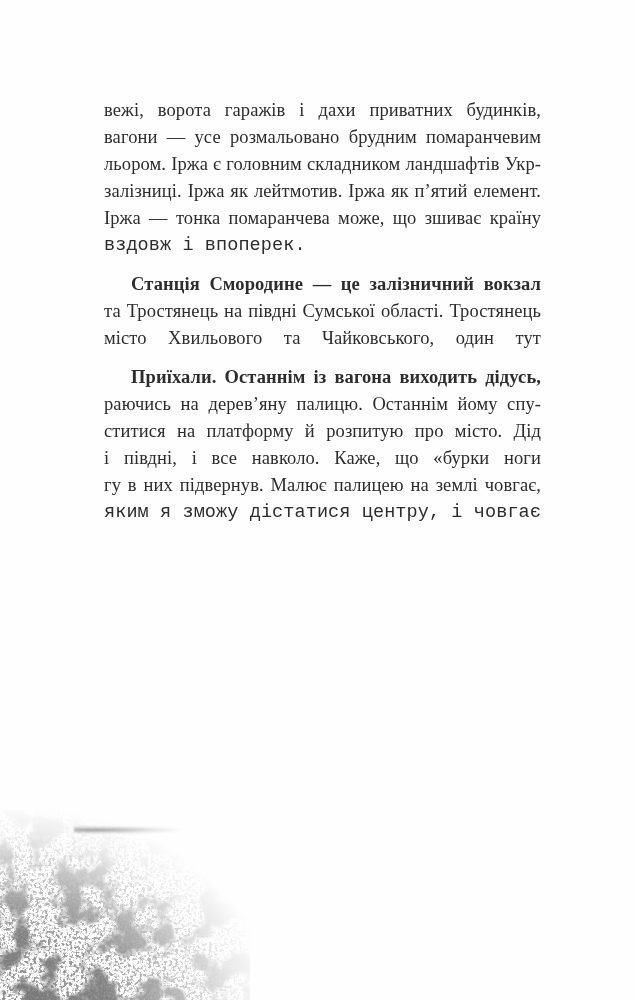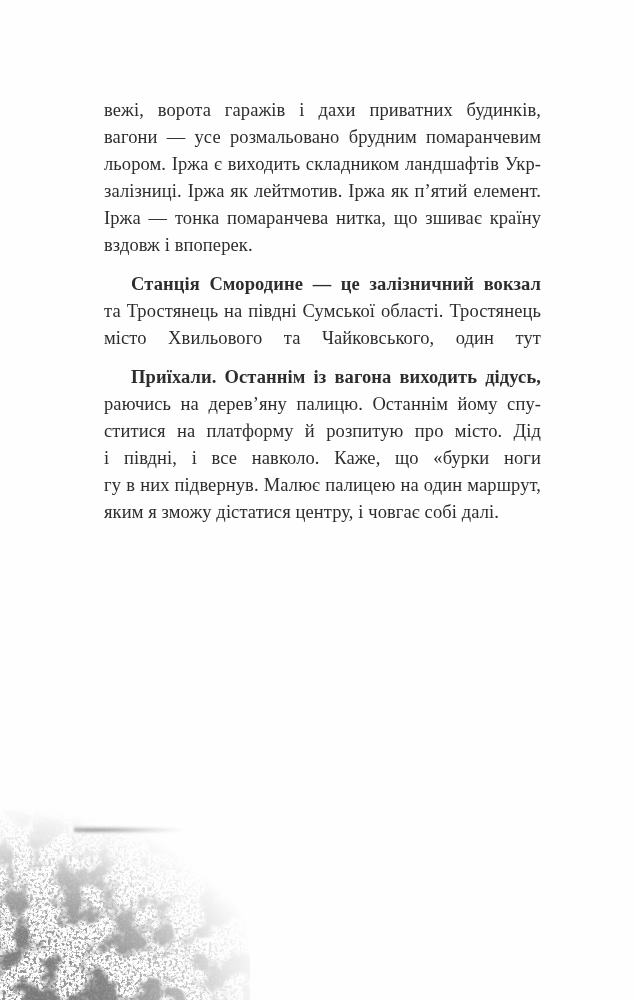--- a/index.html
+++ b/index.html
@@ -23,21 +23,21 @@
     line-height: 27px;
     letter-spacing: 0.1px;
   }
   .paragraph { margin: 12px; }
   .line {
     height: 27px;
     overflow: hidden;
     text-align: justify;
     text-align-last: justify;
   }
-  .line.last { text-align-last: left; }
+  .line.last { text-align-last: left; font-family: Liberation Mono, monospace; }
   .line.indent { text-indent: 27px; font-weight: bold; }
   .ink-grunge {
     position: absolute;
     left: 0; bottom: 0;
     width: 250px; height: 190px;
     pointer-events: none;
   }
   .faint-smudge {
     position: absolute;
     left: 74px; top: 826px;
@@ -52,36 +52,36 @@
 </style>
 </head>
 <body>
 
 <div class="page">
 
   <div class="text-block">
       <div class="paragraph">
         <div class="line">вежі, ворота гаражів і дахи приватних будинків, товарні</div>
         <div class="line">вагони — усе розмальовано брудним помаранчевим ко-</div>
-        <div class="line">льором. Іржа є виходить складником ландшафтів Укр-</div>
+        <div class="line">льором. Іржа є головним складником ландшафтів Укр-</div>
         <div class="line">залізниці. Іржа як лейтмотив. Іржа як п’ятий елемент.</div>
-        <div class="line">Іржа — тонка помаранчева нитка, що зшиває країну</div>
+        <div class="line">Іржа — тонка помаранчева може, що зшиває країну</div>
         <div class="line last">вздовж і впоперек.</div>
       </div>
       <div class="paragraph">
         <div class="line indent">Станція Смородине — це залізничний вокзал міс-</div>
         <div class="line">та Тростянець на півдні Сумської області. Тростянець —</div>
         <div class="line">місто Хвильового та Чайковського, один тут народився,</div>
       </div>
       <div class="paragraph">
         <div class="line indent">Приїхали. Останнім із вагона виходить дідусь, опи-</div>
         <div class="line">раючись на дерев’яну палицю. Останнім йому спу-</div>
         <div class="line">ститися на платформу й розпитую про місто. Дід кляне</div>
         <div class="line">і півдні, і все навколо. Каже, що «бурки ноги тиснуть»,</div>
-        <div class="line">гу в них підвернув. Малює палицею на один маршрут,</div>
+        <div class="line">гу в них підвернув. Малює палицею на землі човгає,</div>
         <div class="line last">яким я зможу дістатися центру, і човгає собі далі.</div>
       </div>
     </div>
 
   <div class="faint-smudge"></div>
 
   <svg class="ink-grunge" width="250" height="190" viewBox="0 0 250 190" xmlns="http://www.w3.org/2000/svg">
     <defs>
       <filter id="blotch" x="0" y="0" width="100%" height="100%">
         <feTurbulence type="fractalNoise" baseFrequency="0.035" numOctaves="4" seed="7"></feTurbulence>

